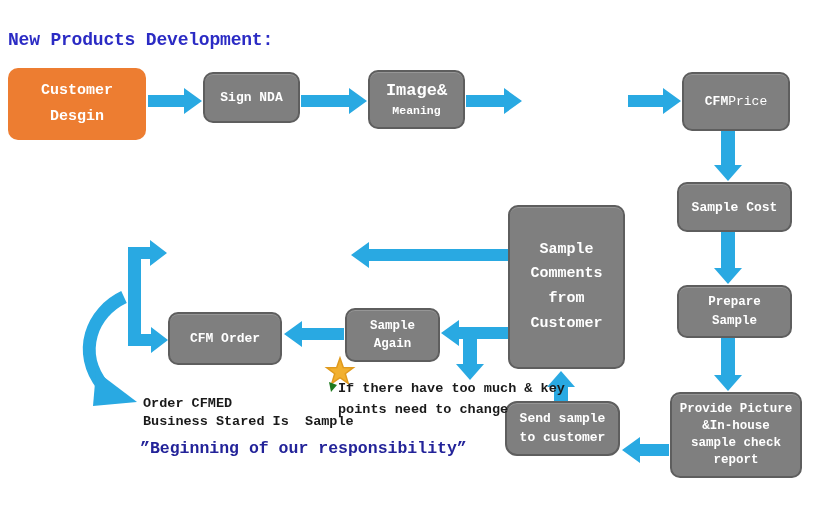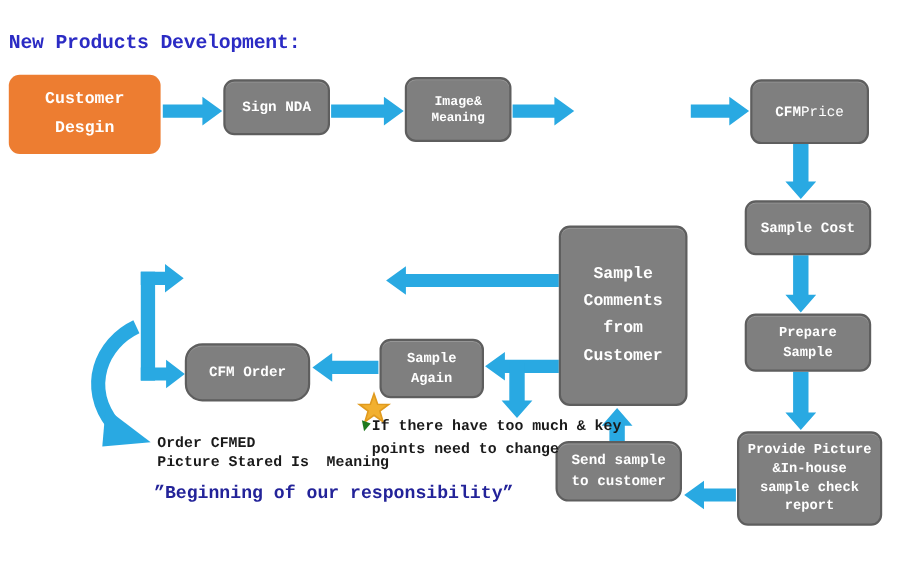--- a/index.html
+++ b/index.html
@@ -77,21 +77,21 @@
       <polygon class="star-tri" points="329,382 337,385 331,392"></polygon>
     </g>
   </svg>
 
   <div class="box orange ml" style="left:8px;top:68px;width:138px;height:72px;font-size:15px;line-height:1.75;">Customer
 Desgin</div>
 
   <div class="box gray" style="left:203px;top:72px;width:97px;height:51px;font-size:13px;">Sign NDA</div>
 
   <div class="box gray" style="left:368px;top:70px;width:97px;height:59px;flex-direction:column;line-height:1.35;">
-    <span style="font-size:12px;">Image&amp;</span>
+    <span style="font-size:17px;">Image&amp;</span>
     <span style="font-size:11.5px;">Meaning</span>
   </div>
 
 
   <div class="box gray" style="left:682px;top:72px;width:108px;height:59px;font-size:13px;">
     <span>CFM</span>
     <span class="w400"> Price</span>
   </div>
 
   <div class="box gray" style="left:677px;top:182px;width:115px;height:50px;font-size:13px;">Sample Cost</div>
@@ -103,29 +103,29 @@
 &amp;In-house
 sample check
 report</div>
 
   <div class="box gray ml" style="left:508px;top:205px;width:117px;height:164px;font-size:15px;line-height:1.65;">Sample
 Comments
 from
 Customer</div>
 
 
-  <div class="box gray" style="left:168px;top:312px;width:114px;height:53px;font-size:13px;border-radius:16px;">CFM Order</div>
+  <div class="box gray" style="left:168px;top:312px;width:114px;height:53px;font-size:13px;">CFM Order</div>
 
   <div class="box gray ml" style="left:345px;top:308px;width:95px;height:54px;font-size:12.5px;line-height:1.45;">Sample
 Again</div>
 
   <div class="box gray ml" style="left:505px;top:401px;width:115px;height:55px;font-size:13px;line-height:1.45;border-radius:12px;">Send sample
 to customer</div>
 
   <div class="note" style="left:338px;top:379px;font-size:13.5px;line-height:1.55;">If there have too much &amp; key
 points need to change</div>
 
   <div class="note" style="left:143px;top:395px;font-size:13.5px;line-height:1.35;">Order CFMED
-Picture Stared Is  Meaning</div>
+Business Stared Is  Sample</div>
 
   <div class="quote" style="left:140px;top:439px;">”Beginning of our responsibility”</div>
 
 </div>
 
 </body></html>

